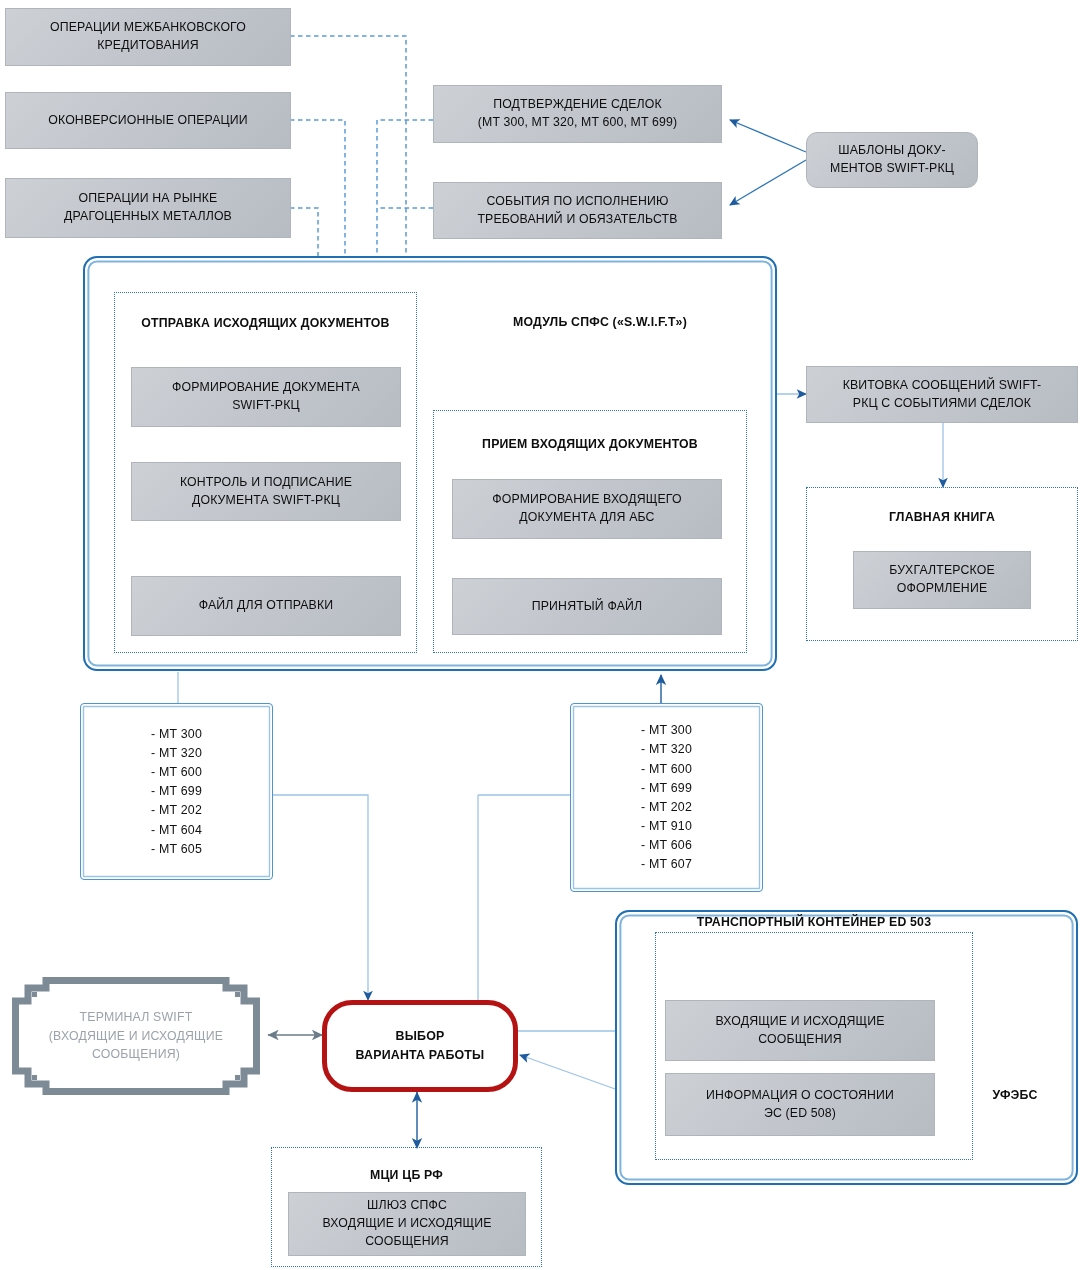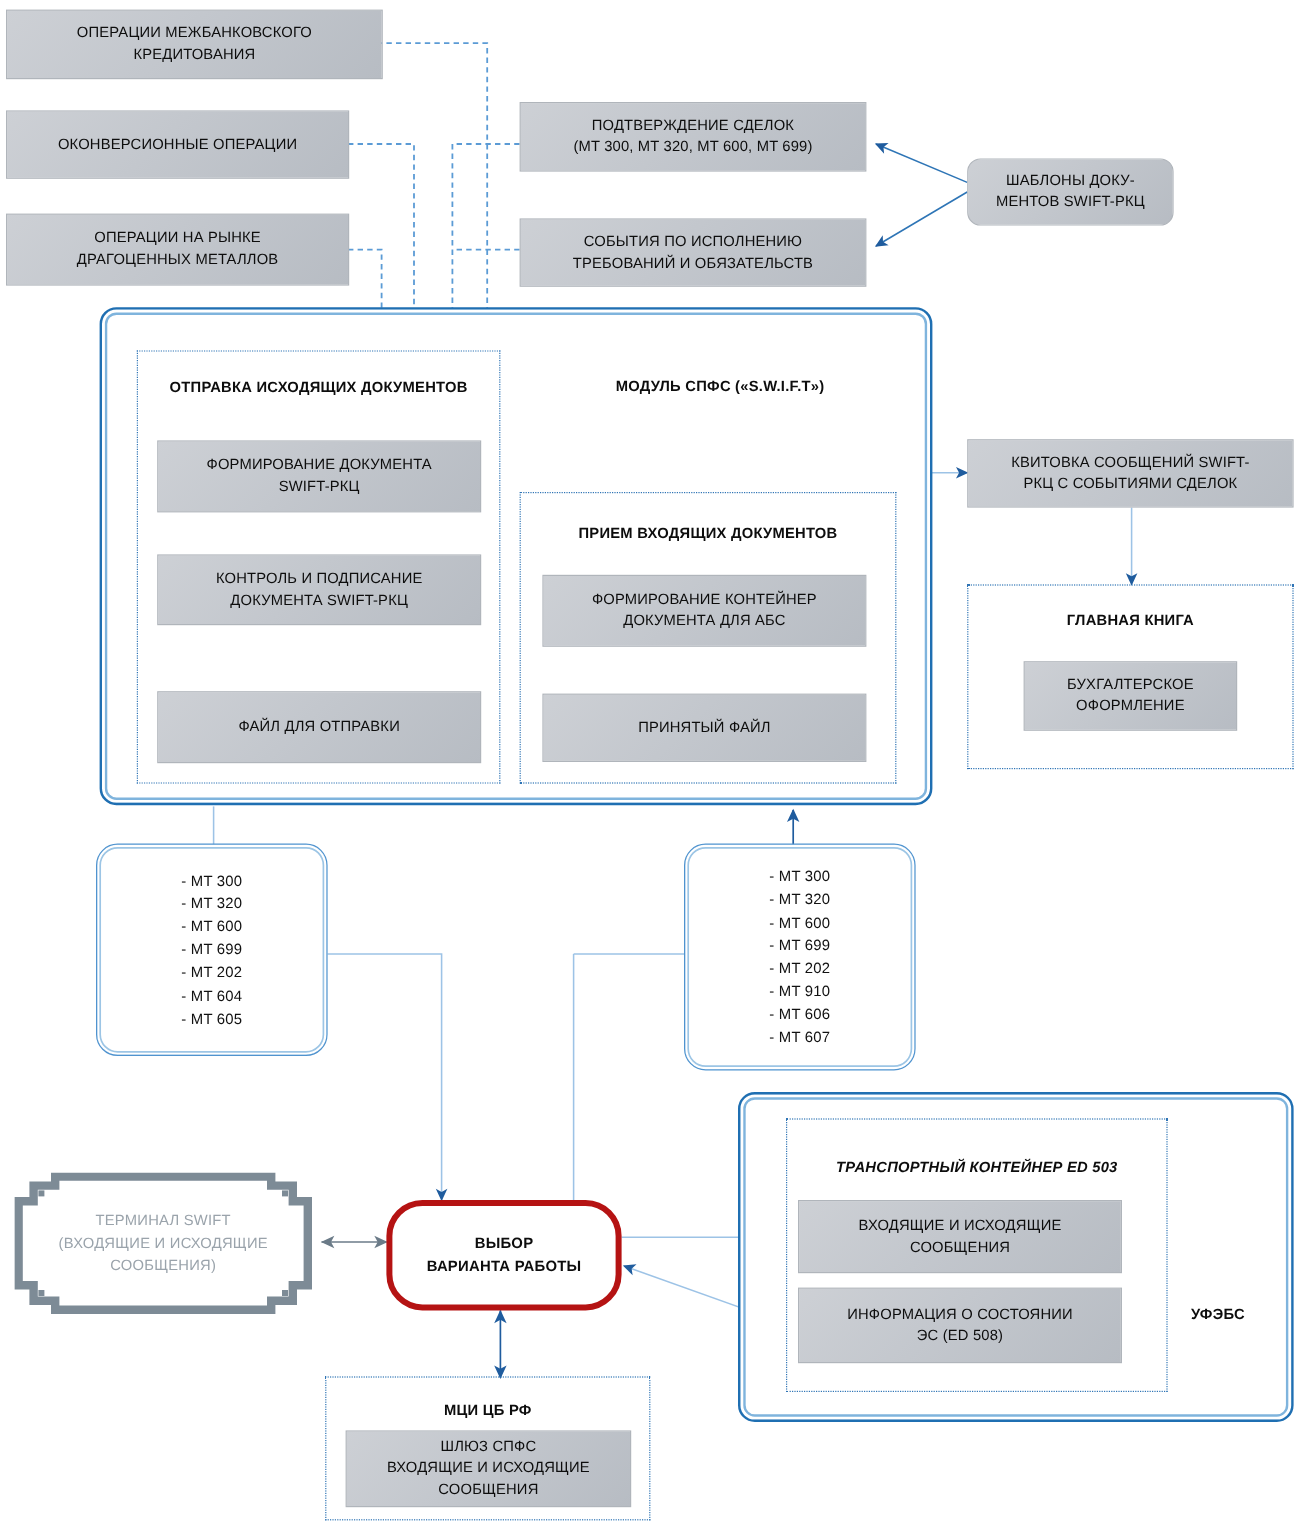--- a/index.html
+++ b/index.html
@@ -26,21 +26,21 @@
 
   
   .dotted{border:1.6px dotted #2f74b5;}
   
   .bluebox{
     border:2.6px solid #1f6fb2;border-radius:14px;
     box-shadow:inset 0 0 0 2.4px #ffffff, inset 0 0 0 4.4px #7fb4dd;
     background:#fff;
   }
   .bluebox.thin{
-    border:1.6px solid #4f93cf;border-radius:18px;
+    border:1.6px solid #4f93cf;border-radius:4px;
     box-shadow:inset 0 0 0 1.8px #ffffff, inset 0 0 0 3.2px #9cc5e5;
   }
 
   
   .mtlist{display:flex;flex-direction:column;align-items:center;justify-content:center;height:100%;}
   .mtlist .mt{font-size:12.4px;color:#111;line-height:1.0;padding:3.4px 0;letter-spacing:.2px;}
 
   
   .redbox{
     border:5px solid #b51313;border-radius:30px;background:#fff;
@@ -115,21 +115,21 @@
     <path d="M268,1035 L322,1035" stroke="#6b7b88" stroke-width="1.4" fill="none" marker-start="url(#ahGreyStart)" marker-end="url(#ahGrey)"></path>
 
     <path d="M417,1092 L417,1148" stroke="#1f5c9e" stroke-width="1.4" fill="none" marker-start="url(#ahBlueStart)" marker-end="url(#ahBlue)"></path>
 
     <g stroke="#9dc3e6" stroke-width="1.3" fill="none">
       <path d="M518,1031 L660,1031" marker-end="url(#ahBlue)"></path>
       <path d="M660,1105 L520,1055" marker-end="url(#ahBlue)"></path>
     </g>
   </svg>
 
-  <div class="node grey" style="left:5px;top:8px;width:314px;height:58px;white-space:pre-line;">ОПЕРАЦИИ МЕЖБАНКОВСКОГО
+  <div class="node grey" style="left:5px;top:8px;width:286px;height:58px;white-space:pre-line;">ОПЕРАЦИИ МЕЖБАНКОВСКОГО
 КРЕДИТОВАНИЯ</div>
 
   <div class="node grey" style="left:5px;top:92px;width:286px;height:57px;white-space:pre-line;">ОКОНВЕРСИОННЫЕ ОПЕРАЦИИ</div>
 
   <div class="node grey" style="left:5px;top:178px;width:286px;height:60px;white-space:pre-line;">ОПЕРАЦИИ НА РЫНКЕ
 ДРАГОЦЕННЫХ МЕТАЛЛОВ</div>
 
   <div class="node grey" style="left:433px;top:85px;width:289px;height:58px;flex-direction:column;">
     <div>ПОДТВЕРЖДЕНИЕ СДЕЛОК</div>
     <div>(MT 300, MT 320, MT 600, MT 699)</div>
@@ -152,21 +152,21 @@
 
   <div class="node grey" style="left:131px;top:367px;width:270px;height:60px;white-space:pre-line;">ФОРМИРОВАНИЕ ДОКУМЕНТА
 SWIFT-РКЦ</div>
   <div class="node grey" style="left:131px;top:462px;width:270px;height:59px;white-space:pre-line;">КОНТРОЛЬ И ПОДПИСАНИЕ
 ДОКУМЕНТА SWIFT-РКЦ</div>
   <div class="node grey" style="left:131px;top:576px;width:270px;height:60px;white-space:pre-line;">ФАЙЛ ДЛЯ ОТПРАВКИ</div>
 
   <div class="node dotted" style="left:433px;top:410px;width:314px;height:243px;"></div>
   <div class="caption" style="left:433px;top:436px;width:314px;">ПРИЕМ ВХОДЯЩИХ ДОКУМЕНТОВ</div>
 
-  <div class="node grey" style="left:452px;top:479px;width:270px;height:60px;white-space:pre-line;">ФОРМИРОВАНИЕ КОНТЕЙНЕР
+  <div class="node grey" style="left:452px;top:479px;width:270px;height:60px;white-space:pre-line;">ФОРМИРОВАНИЕ ВХОДЯЩЕГО
 ДОКУМЕНТА ДЛЯ АБС</div>
   <div class="node grey" style="left:452px;top:578px;width:270px;height:57px;white-space:pre-line;">ПРИНЯТЫЙ ФАЙЛ</div>
 
   <div class="node grey" style="left:806px;top:366px;width:272px;height:57px;white-space:pre-line;">КВИТОВКА СООБЩЕНИЙ SWIFT-
 РКЦ С СОБЫТИЯМИ СДЕЛОК</div>
 
   <div class="node dotted" style="left:806px;top:487px;width:272px;height:154px;"></div>
   <div class="caption" style="left:806px;top:509px;width:272px;">ГЛАВНАЯ КНИГА</div>
   <div class="node grey" style="left:853px;top:551px;width:178px;height:58px;white-space:pre-line;">БУХГАЛТЕРСКОЕ
 ОФОРМЛЕНИЕ</div>
@@ -210,21 +210,21 @@
 СООБЩЕНИЯ)</div>
   </div>
 
   <div class="node redbox" style="left:322px;top:1000px;width:196px;height:92px;white-space:pre-line;">ВЫБОР
 ВАРИАНТА РАБОТЫ</div>
 
   <div class="node bluebox" style="left:615px;top:910px;width:463px;height:275px;"></div>
   <div class="caption" style="left:960px;top:1087px;width:110px;">УФЭБС</div>
 
   <div class="node dotted" style="left:655px;top:932px;width:318px;height:228px;"></div>
-  <div class="caption" style="left:655px;top:965px;width:318px;font-style:italic;">ТРАНСПОРТНЫЙ КОНТЕЙНЕР ED 503</div>
+  <div class="caption" style="left:655px;top:914px;width:318px;">ТРАНСПОРТНЫЙ КОНТЕЙНЕР ED 503</div>
 
   <div class="node grey" style="left:665px;top:1000px;width:270px;height:61px;white-space:pre-line;">ВХОДЯЩИЕ И ИСХОДЯЩИЕ
 СООБЩЕНИЯ</div>
   <div class="node grey" style="left:665px;top:1073px;width:270px;height:63px;white-space:pre-line;">ИНФОРМАЦИЯ О СОСТОЯНИИ
 ЭС (ED 508)</div>
 
   <div class="node dotted" style="left:271px;top:1147px;width:271px;height:120px;"></div>
   <div class="caption" style="left:271px;top:1167px;width:271px;">МЦИ ЦБ РФ</div>
   <div class="node grey" style="left:288px;top:1192px;width:238px;height:64px;white-space:pre-line;">ШЛЮЗ СПФС
 ВХОДЯЩИЕ И ИСХОДЯЩИЕ

